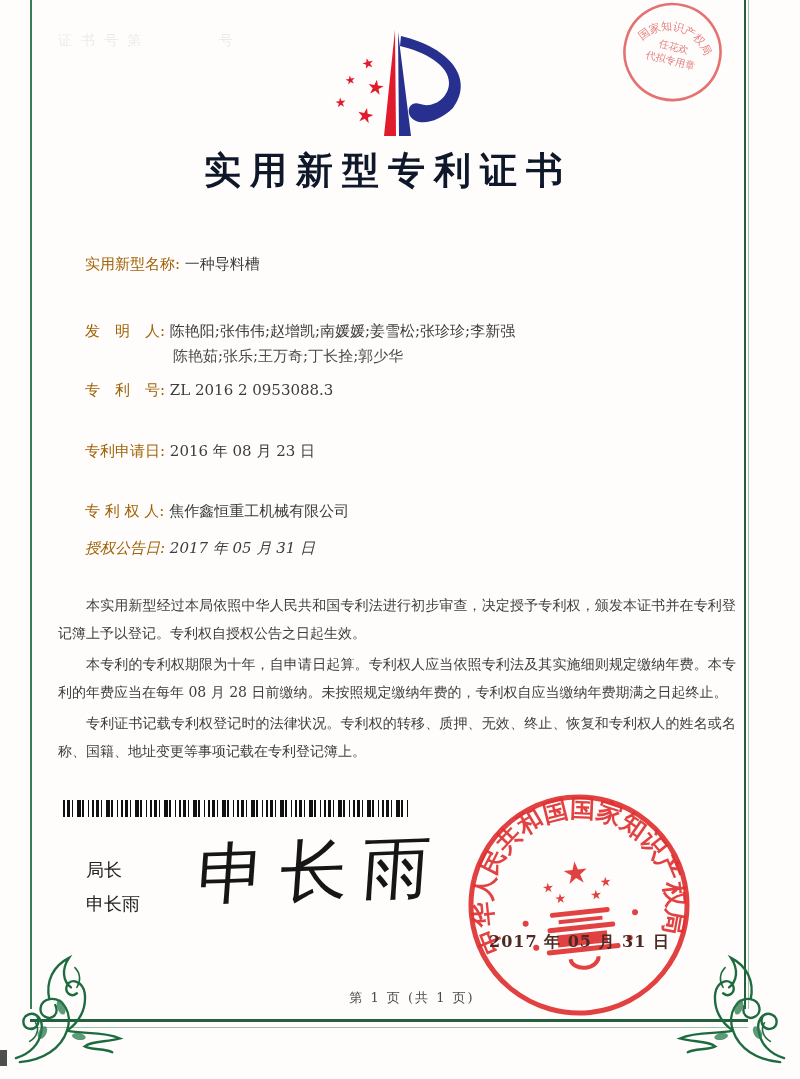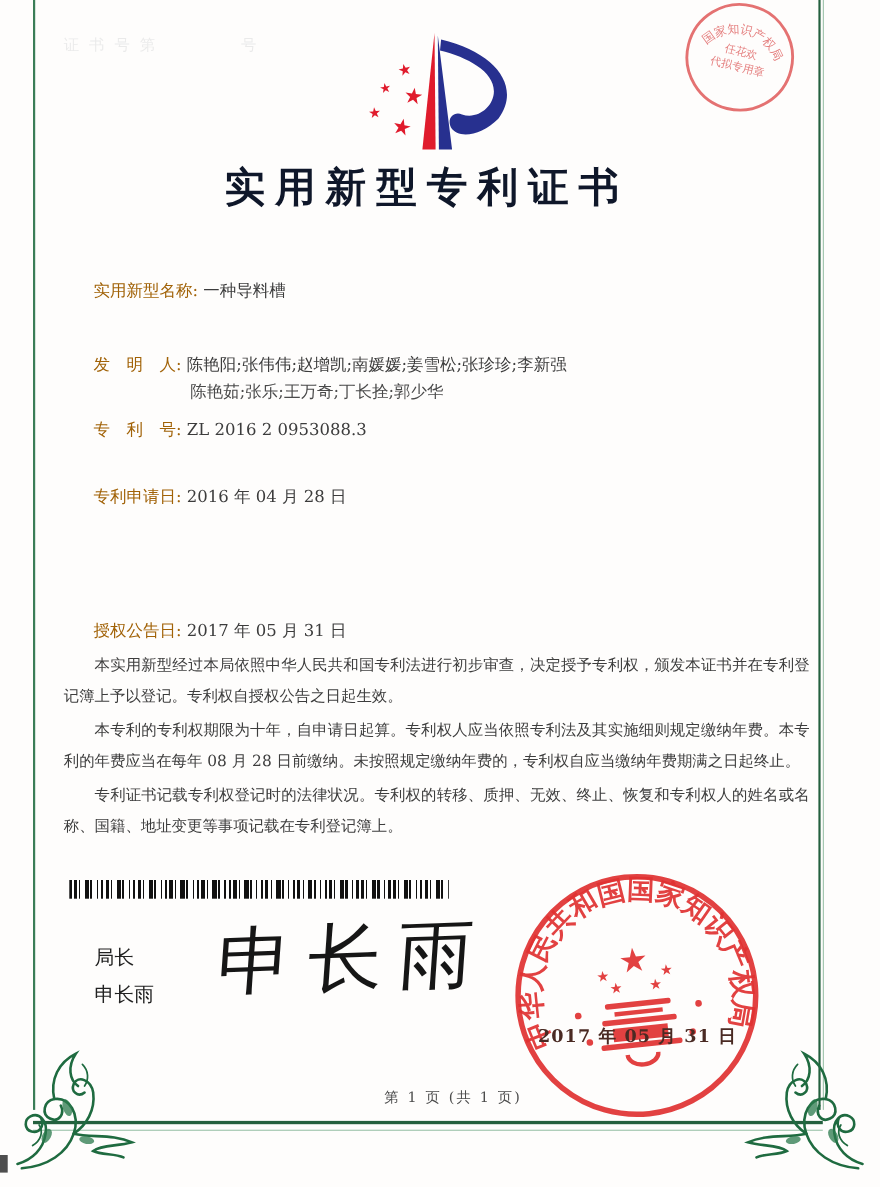--- a/index.html
+++ b/index.html
@@ -26,21 +26,21 @@
   
   .row{position:absolute;left:85px;font-size:15px;color:#4a4a4a;white-space:pre;}
   .row .lbl{color:#a16207;margin-top:24px;}
   .row .val{color:#3c3c3c;}
   .r-name{top:255px;}
   .r-inv1{top:322px;text-align:center;}
   .r-inv2{top:347px;left:173px;}
   .r-patno{top:381px;}
   .r-file{top:442px;}
   .r-owner{top:502px;}
-  .r-grant{top:564px;}
+  .r-grant{top:539px;font-style:italic;}
   
   .body-text{position:absolute;left:58px;right:64px;top:591px;font-size:14px;
              line-height:28px;color:#3d3d3d;text-align:justify;}
   .body-text p{margin:0 0 3px 0;text-indent:2em;}
   
   .barcode{position:absolute;left:63px;top:800px;width:345px;height:17px;
     background:repeating-linear-gradient(90deg,
       #111 0 2px,#fff 2px 4px,#111 4px 7px,#fff 7px 9px,#111 9px 10px,#fff 10px 14px,
       #111 14px 18px,#fff 18px 19px,#111 19px 21px,#fff 21px 25px,#111 25px 26px,#fff 26px 29px);}
   
@@ -121,22 +121,23 @@
 
   <div class="title">实用新型专利证书</div>
 
   <div class="row r-name"><span class="lbl">实用新型名称:</span><span> </span><span class="val">一种导料槽</span></div>
 
   <div class="row r-inv1"><span class="lbl">发　明　人:</span><span> </span><span class="val">陈艳阳;张伟伟;赵增凯;南媛媛;姜雪松;张珍珍;李新强</span></div>
   <div class="row r-inv2">陈艳茹;张乐;王万奇;丁长拴;郭少华</div>
 
   <div class="row r-patno"><span class="lbl">专　利　号:</span><span> </span><span class="val">ZL 2016 2 0953088.3</span></div>
 
-  <div class="row r-file"><span class="lbl">专利申请日:</span><span> </span><span class="val">2016 年 04 月 28 日</span></div>
+  <div class="row r-file"><span class="lbl">专利申请日:</span><span> </span><span class="val">2016 年 08 月 23 日</span></div>
 
+  <div class="row r-owner"><span class="lbl">专 利 权 人:</span><span> </span><span class="val">焦作鑫恒重工机械有限公司</span></div>
 
   <div class="row r-grant"><span class="lbl">授权公告日:</span><span> </span><span class="val">2017 年 05 月 31 日</span></div>
 
   <div class="body-text">
     <p>本实用新型经过本局依照中华人民共和国专利法进行初步审查，决定授予专利权，颁发本证书并在专利登记簿上予以登记。专利权自授权公告之日起生效。</p>
     <p>本专利的专利权期限为十年，自申请日起算。专利权人应当依照专利法及其实施细则规定缴纳年费。本专利的年费应当在每年 08 月 28 日前缴纳。未按照规定缴纳年费的，专利权自应当缴纳年费期满之日起终止。</p>
     <p>专利证书记载专利权登记时的法律状况。专利权的转移、质押、无效、终止、恢复和专利权人的姓名或名称、国籍、地址变更等事项记载在专利登记簿上。</p>
   </div>
 
   <div class="barcode"></div>

